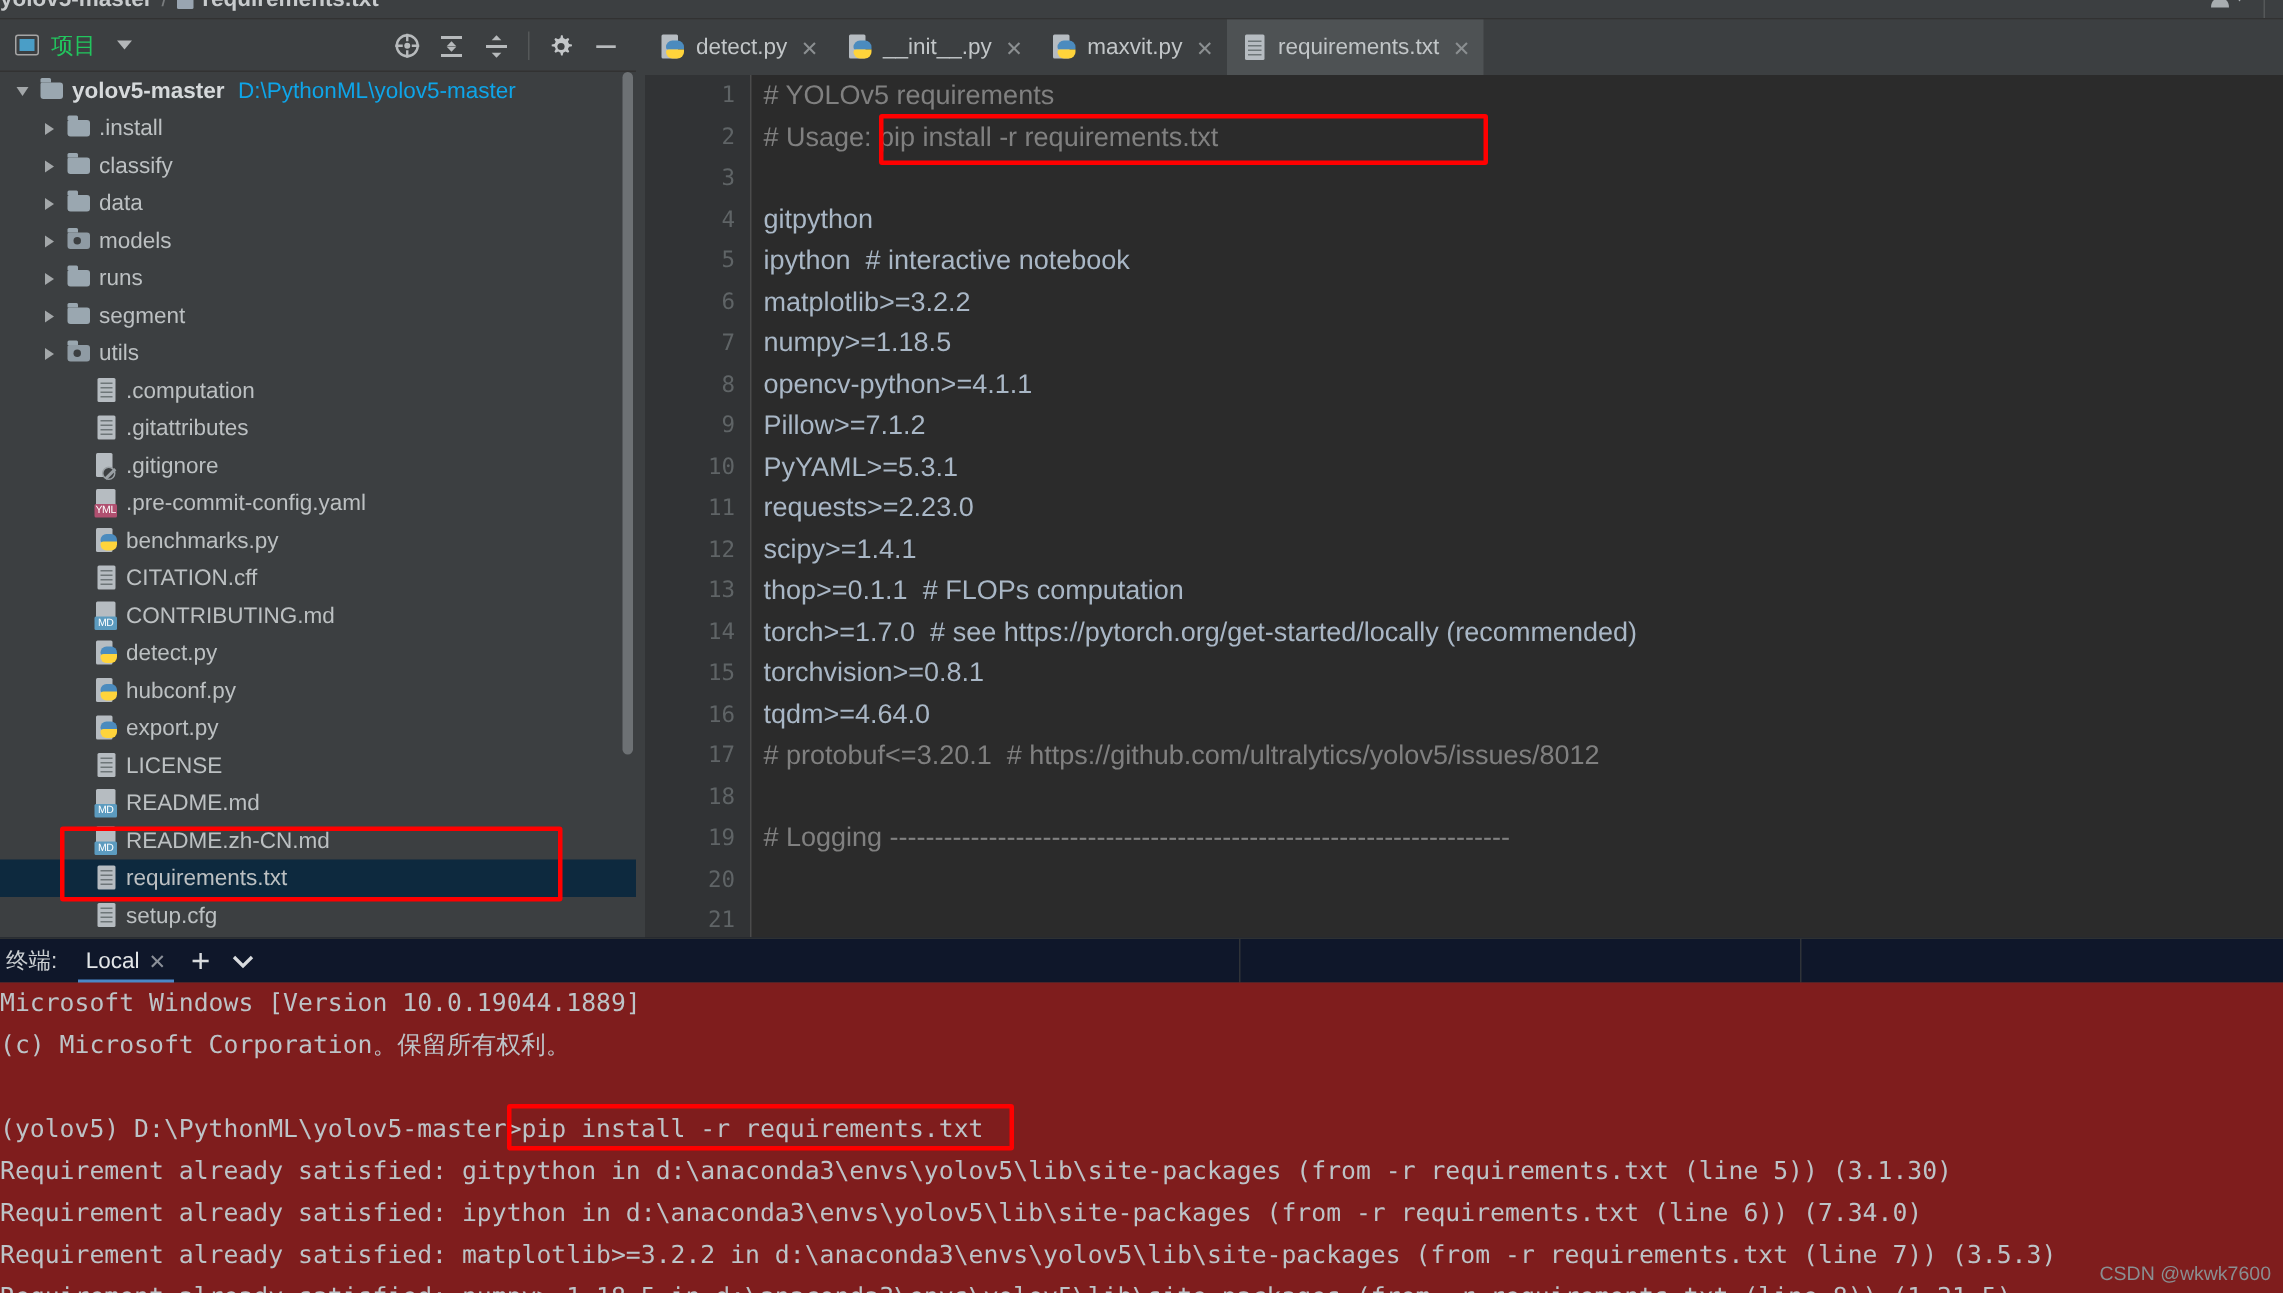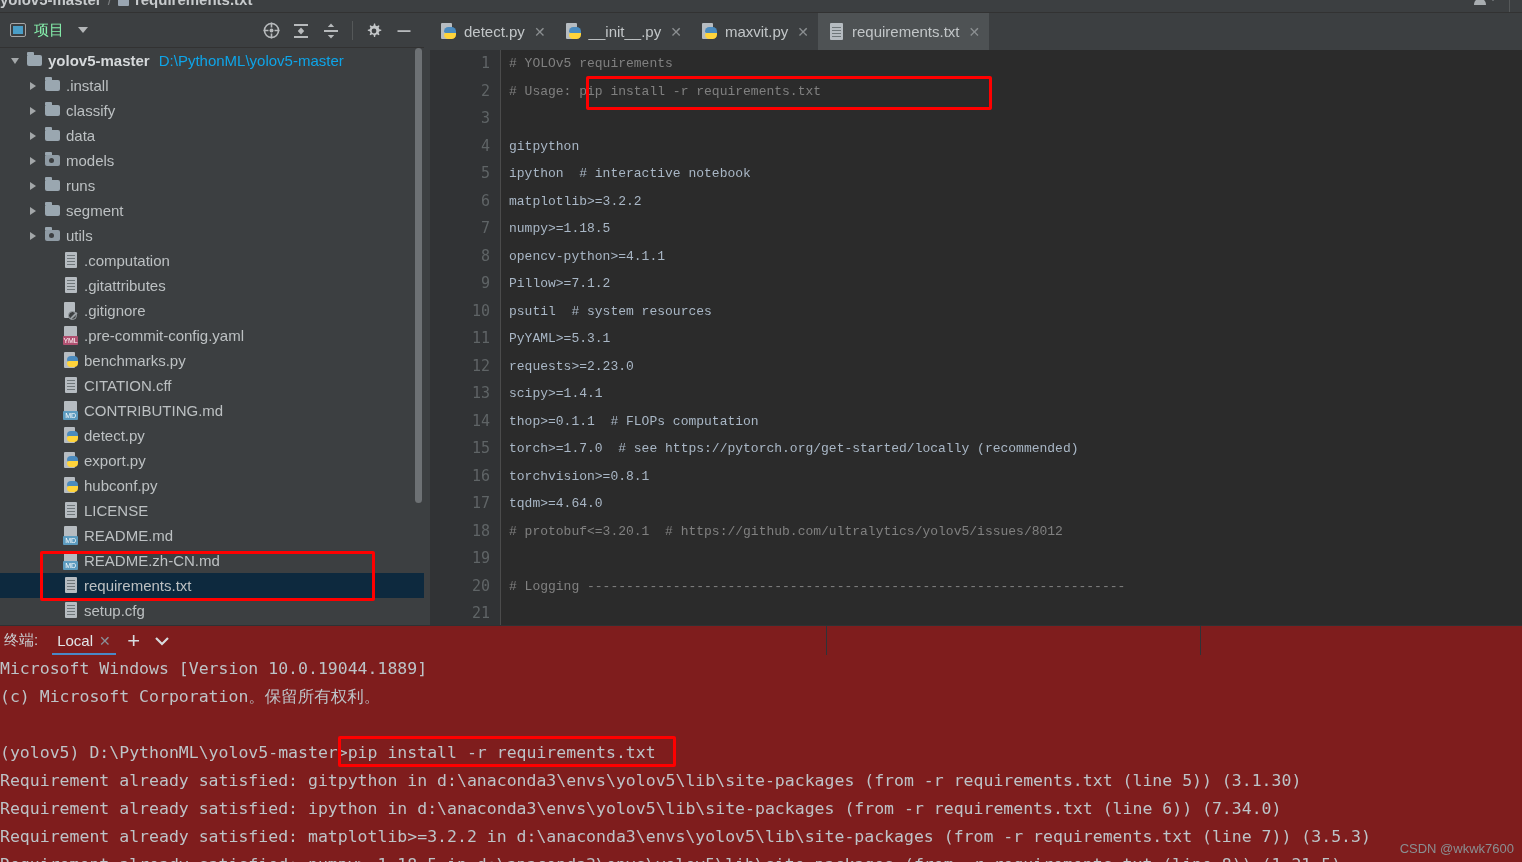--- a/index.html
+++ b/index.html
@@ -50,21 +50,21 @@
   }
   .pp-title-wrap { display: flex; align-items: center; gap: 8px; padding-left: 10px; }
   .pp-win-ico {
     width: 16px; height: 14px; border: 1.6px solid #a6a6a6; border-radius: 2px;
     position: relative; background: #3c3f41;
   }
   .pp-win-ico::after {
     content: ""; position: absolute; left: 1.5px; top: 1.5px;
     width: 10px; height: 8px; background: #4a9ec7;
   }
-  .pp-title { font-size: 15px; color: #86efac; }
+  .pp-title { font-size: 15px; color: #22c55e; }
   .caret-dn {
     width: 0; height: 0; border-left: 5px solid transparent;
     border-right: 5px solid transparent; border-top: 6px solid #b3b6b8;
     margin-left: 6px;
   }
   .pp-tools {
     position: absolute; right: 6px; top: 0; height: 35px;
     display: flex; align-items: center; gap: 2px;
   }
   .tool-btn {
@@ -232,32 +232,32 @@
     padding-right: 10px; font-family: "DejaVu Sans Mono", monospace;
     font-size: 15px; color: #5f6466;
   }
   .code-border {
     position: absolute; left: 70px; top: 0; width: 1px; height: 575px;
     background: #4b4b4b;
   }
   .code-area { position: absolute; left: 71px; top: 0; width: 1021px; height: 575px; }
   .code-line {
     height: 27.5px; line-height: 27.5px; padding-left: 8px;
-    font-family: Liberation Mono, monospace; font-size: 13px;
+    font-family: Liberation Sans, sans-serif; font-size: 18px;
     color: #a9b7c6; white-space: pre;
   }
   .code-line.comment { color: #808080; }
 
   
   .redbox { position: absolute; border: 3px solid #ff0000; border-radius: 2px; }
 
   
   .term-header {
     position: absolute; left: 0; top: 625px; width: 1522px; height: 30px;
-    background: #7f1d1d; border-top: 1px solid #2e3133;
+    background: #0f172a; border-top: 1px solid #2e3133;
     display: flex; align-items: center;
   }
   .term-label {
     font-size: 15px; color: #c9cdd0; padding-left: 4px; padding-right: 10px;
   }
   .term-tab {
     position: relative; height: 30px; display: flex; align-items: center; gap: 6px;
     padding: 0 9px; font-size: 15px; color: #e2e5e7;
   }
   .term-tab.active::after {
@@ -483,29 +483,29 @@
               <span class="py-b"></span>
             </span>
             <span class="tree-label">detect.py</span>
           </div>
           <div class="tree-row">
             <span style="display:inline-block;width:42px;height:25px;flex:0 0 42px"></span>
             <span class="tw-arrow"></span>
             <span class="ico ico-py">
               <span class="py-b"></span>
             </span>
-            <span class="tree-label">export.py</span>
+            <span class="tree-label">hubconf.py</span>
           </div>
           <div class="tree-row">
             <span style="display:inline-block;width:42px;height:25px;flex:0 0 42px"></span>
             <span class="tw-arrow"></span>
             <span class="ico ico-py">
               <span class="py-b"></span>
             </span>
-            <span class="tree-label">hubconf.py</span>
+            <span class="tree-label">export.py</span>
           </div>
           <div class="tree-row">
             <span style="display:inline-block;width:42px;height:25px;flex:0 0 42px"></span>
             <span class="tw-arrow"></span>
             <span class="ico ico-file"></span>
             <span class="tree-label">LICENSE</span>
           </div>
           <div class="tree-row">
             <span style="display:inline-block;width:42px;height:25px;flex:0 0 42px"></span>
             <span class="tw-arrow"></span>
@@ -608,21 +608,20 @@
       <div id="code-lines">
           <div class="code-line comment"># YOLOv5 requirements</div>
           <div class="code-line comment"># Usage: pip install -r requirements.txt</div>
           <div class="code-line"></div>
           <div class="code-line">gitpython</div>
           <div class="code-line">ipython  # interactive notebook</div>
           <div class="code-line">matplotlib&gt;=3.2.2</div>
           <div class="code-line">numpy&gt;=1.18.5</div>
           <div class="code-line">opencv-python&gt;=4.1.1</div>
           <div class="code-line">Pillow&gt;=7.1.2</div>
-          <div class="code-line">psutil  # system resources</div>
           <div class="code-line">PyYAML&gt;=5.3.1</div>
           <div class="code-line">requests&gt;=2.23.0</div>
           <div class="code-line">scipy&gt;=1.4.1</div>
           <div class="code-line">thop&gt;=0.1.1  # FLOPs computation</div>
           <div class="code-line">torch&gt;=1.7.0  # see https://pytorch.org/get-started/locally (recommended)</div>
           <div class="code-line">torchvision&gt;=0.8.1</div>
           <div class="code-line">tqdm&gt;=4.64.0</div>
           <div class="code-line comment"># protobuf&lt;=3.20.1  # https://github.com/ultralytics/yolov5/issues/8012</div>
           <div class="code-line"></div>
           <div class="code-line comment"># Logging ---------------------------------------------------------------------</div>

